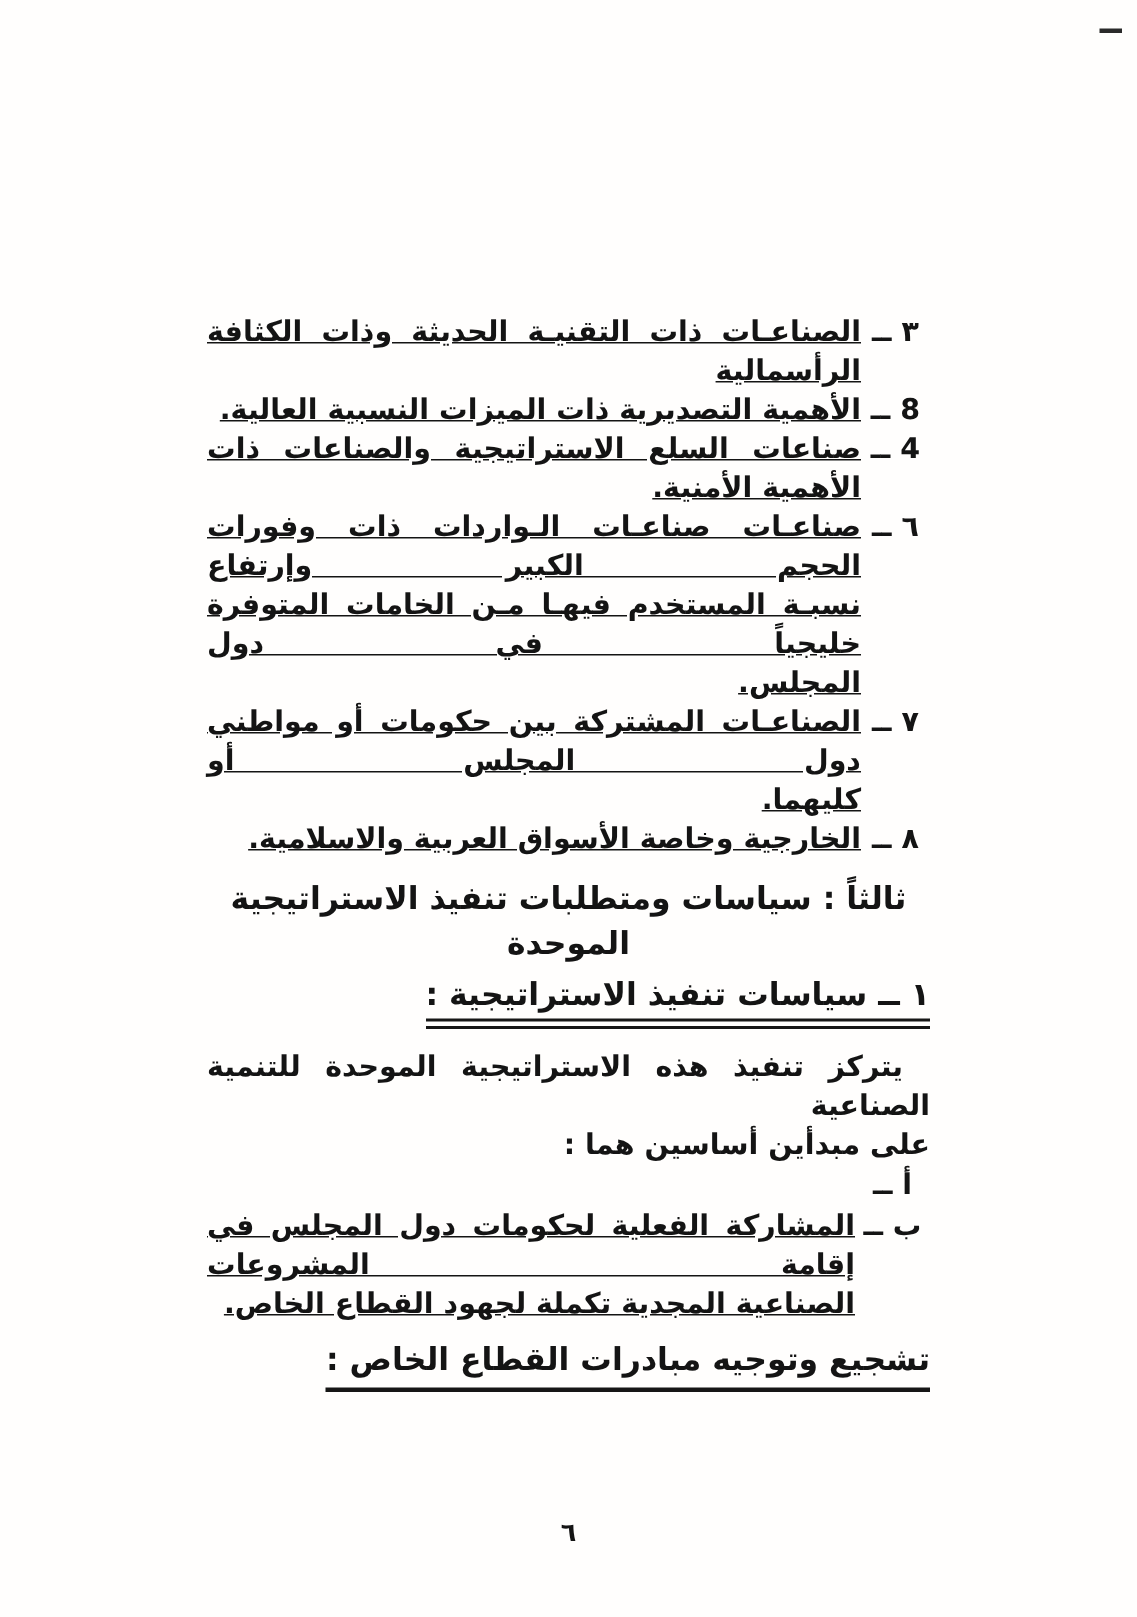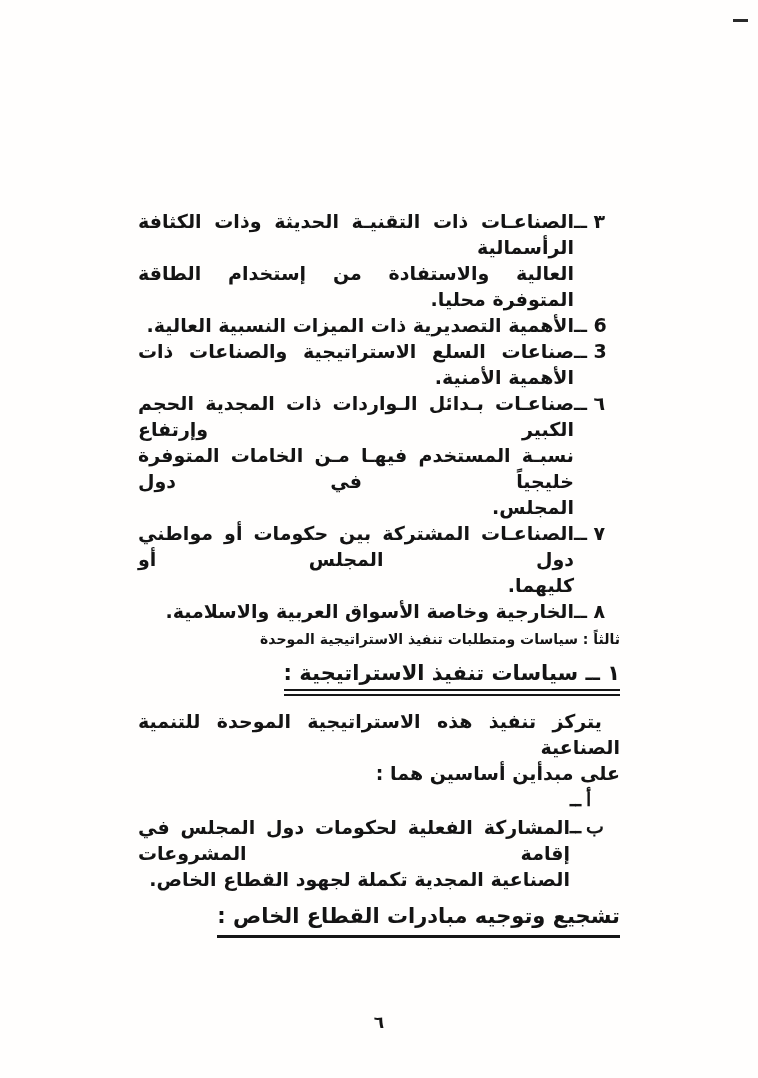--- a/index.html
+++ b/index.html
@@ -35,46 +35,48 @@
     font-size: 19px;
     line-height: 26px;
   }
   
   .li {
     display: flex;
     align-items: flex-start;
   }
   .li .marker {
     flex: 0 0 46px;
-    text-align: left;
+    text-align: center;
     white-space: nowrap;
   }
   .li .itext {
     flex: 1 1 auto;
     min-width: 0;
+    text-decoration: underline;
   }
   .ln {
     display: block;
     text-align: justify;
     text-align-last: justify;
   }
   .ln.last {
     text-align-last: right;
   }
   .ln.first {
     text-indent: 18px;
     margin-top: 12px;
   }
   .para {
     margin-top: 12px;
   }
   .h-section {
-    font-size: 14px;
+    margin-top: 12px;
+    font-size: 21px;
     line-height: 30px;
-    text-align: right;
+    text-align: center;
   }
   .h-sub {
     margin-top: 5px;
     font-size: 21px;
     line-height: 28px;
   }
   .h-sub .underline-double {
     display: inline-block;
     border-bottom: 7px double #161616;
     padding-bottom: 2px;
@@ -88,21 +90,20 @@
   .h-sub2 .underline-single {
     display: inline-block;
     border-bottom: 3px solid #161616;
     padding-bottom: 5px;
   }
   .lettered {
     margin-top: 1px;
   }
   .lettered .marker {
     flex: 0 0 50px;
-    font-family: Liberation Serif, serif;
   }
   .page-number {
     position: absolute;
     top: 1012px;
     left: 379px;
     transform: translateX(-50%);
     font-weight: bold;
     font-size: 17px;
     color: #141414;
   }
@@ -113,42 +114,41 @@
 <div class="page">
 
   <div class="corner-mark"></div>
 
   <div class="content">
 
     <div class="li">
       <span class="marker">٣ ــ</span>
       <span class="itext">
         <span class="ln">الصناعـات ذات التقنيـة الحديثة وذات الكثافة الرأسمالية</span>
-        <span class="ln last">العالية والاستفادة من إستخدام الطاقة المتوفرة محليا.</span>
       </span>
     </div>
 
     <div class="li">
-      <span class="marker">6 ــ</span>
+      <span class="marker">8 ــ</span>
       <span class="itext">
         <span class="ln last">الأهمية التصديرية ذات الميزات النسبية العالية.</span>
       </span>
     </div>
 
     <div class="li">
-      <span class="marker">3 ــ</span>
+      <span class="marker">4 ــ</span>
       <span class="itext">
         <span class="ln last">صناعات السلع الاستراتيجية والصناعات ذات الأهمية الأمنية.</span>
       </span>
     </div>
 
     <div class="li">
       <span class="marker">٦ ــ</span>
       <span class="itext">
-        <span class="ln">صناعـات بـدائل الـواردات ذات المجدية الحجم الكبير وإرتفاع</span>
+        <span class="ln">صناعـات صناعـات الـواردات ذات وفورات الحجم الكبير وإرتفاع</span>
         <span class="ln">نسبـة المستخدم فيهـا مـن الخامات المتوفرة خليجياً في دول</span>
         <span class="ln last">المجلس.</span>
       </span>
     </div>
 
     <div class="li">
       <span class="marker">٧ ــ</span>
       <span class="itext">
         <span class="ln">الصناعـات المشتركة بين حكومات أو مواطني دول المجلس أو</span>
         <span class="ln last">كليهما.</span>

